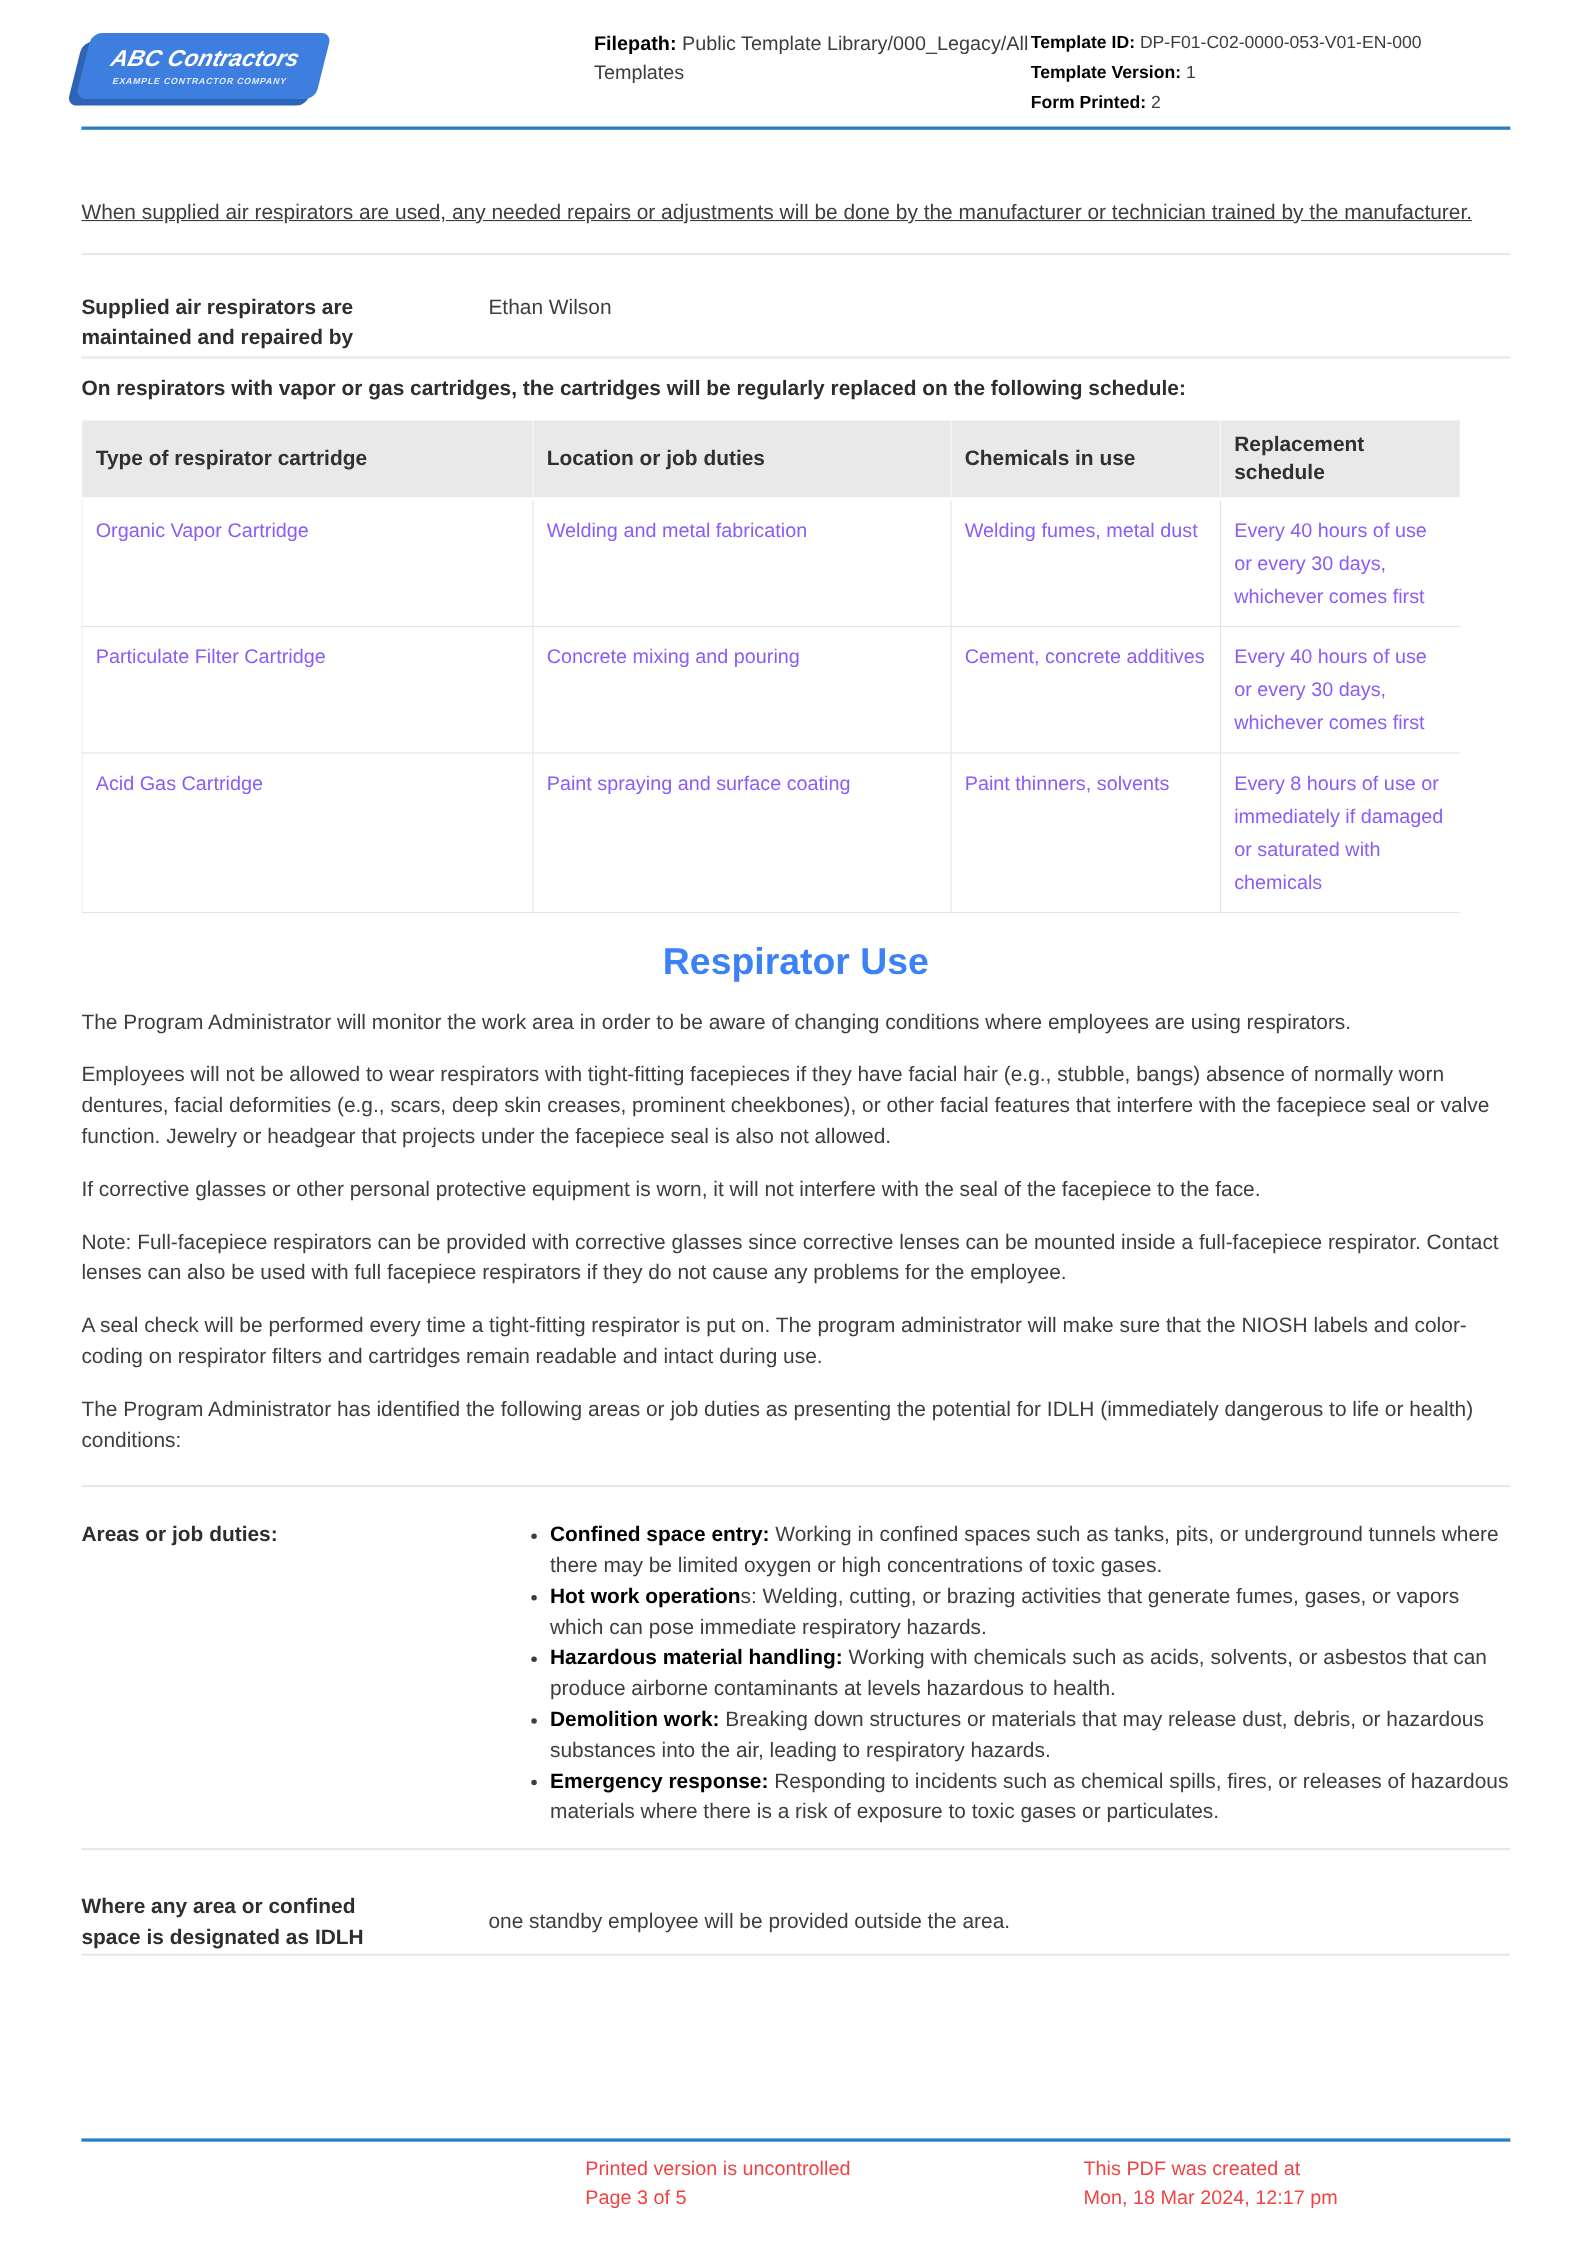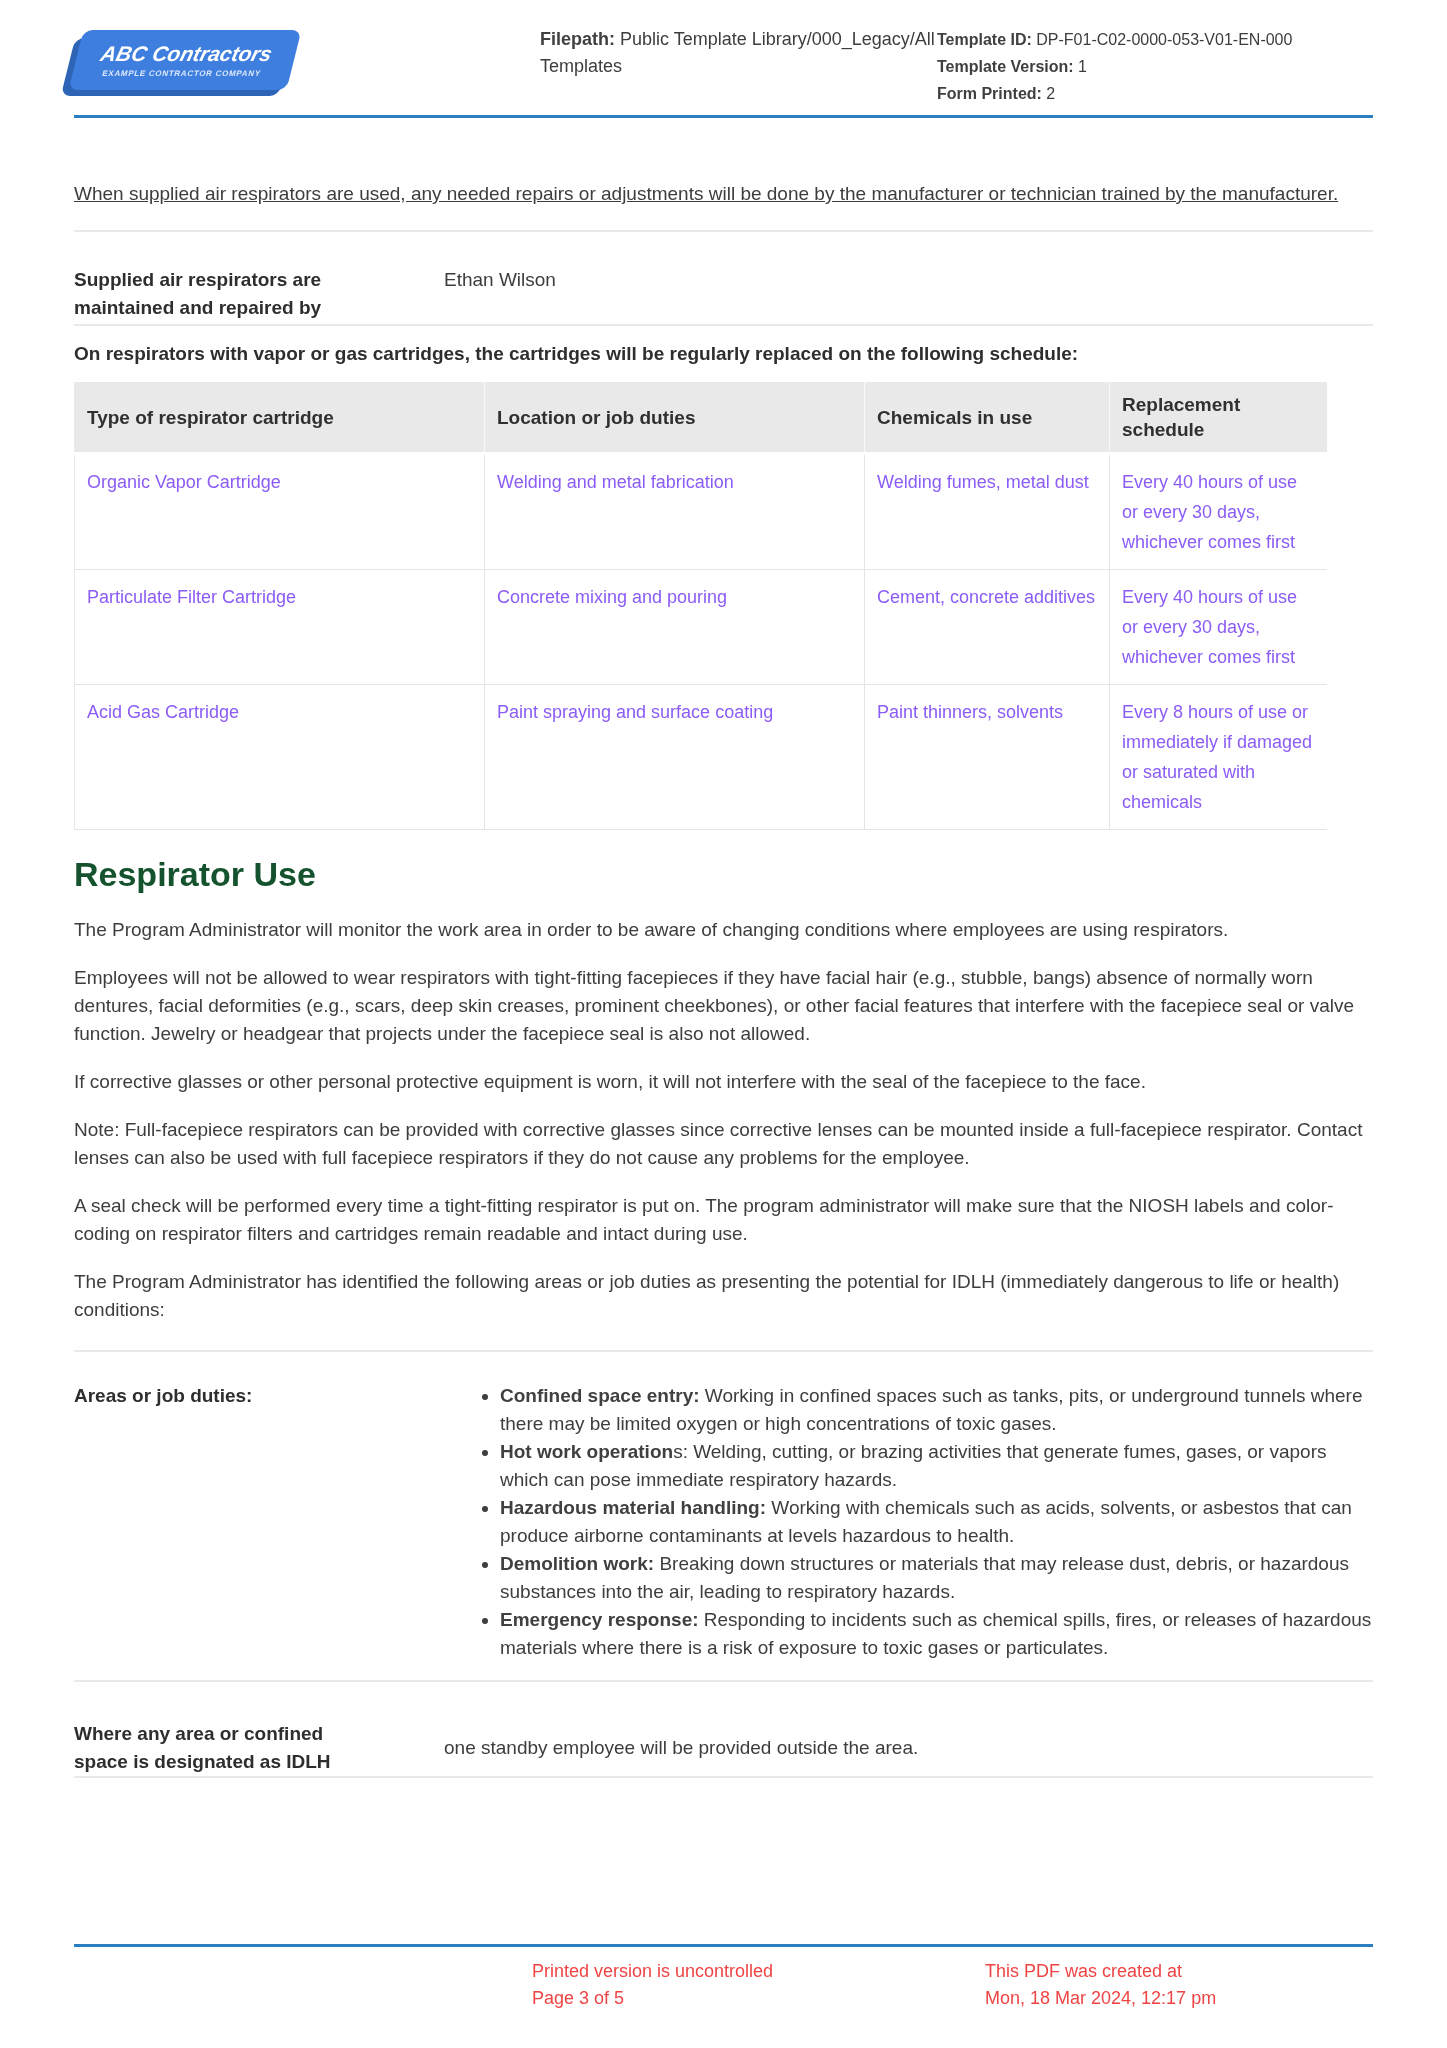--- a/index.html
+++ b/index.html
@@ -17,21 +17,21 @@
     background:#2d64b5; transform:skewX(-14deg); border-radius:9px; }
   .logo-main { position:absolute; left:0; top:0; width:218px; height:60px;
     background:#3e7ede; transform:skewX(-14deg); border-radius:9px;
     display:flex; flex-direction:column; align-items:center; justify-content:center; }
   .logo-title { color:#ffffff; font-weight:bold; font-style:italic; font-size:21px; line-height:22px; }
   .logo-sub { color:#dce9ff; font-weight:bold; font-size:8px; letter-spacing:0.7px; margin-top:4px; }
   .meta-filepath { position:absolute; left:466px; top:26px; width:440px;
     font-size:18px; line-height:27px; }
   .meta-versions { position:absolute; left:863px; top:26px; font-size:16px; line-height:27px; }
   .meta-row { white-space:nowrap; }
-  .b { font-weight:bold; color:#404040; }
+  .b { font-weight:bold; color:#000000; }
   .rule-blue { position:absolute; left:0; right:0; bottom:0; height:3px; background:#2a7ec2; }
 
   
   .para { font-size:19px; line-height:28px; margin:20px 0; }
   .intro { margin-top:62px; margin-bottom:0;text-decoration:underline; }
   .divider { border:0; border-top:2px solid #e9e9e9; margin:0; }
   .divider.m1 { margin-top:22px; }
 
   .field-row { display:grid; grid-template-columns:370px 1fr;margin-top:16px; }
   .field-row .label { font-weight:bold; color:#2e2e2e; font-size:19px; line-height:28px; max-width:300px; }
@@ -51,21 +51,21 @@
     padding:10px 12px; font-size:19px; line-height:25px;
     border-left:1px solid #f7f7f7; border-bottom:3px solid #ffffff;
   }
   table.cartridges td {
     vertical-align:top; padding:12px; line-height:30px; color:#8b5cf6;
     border:1px solid #e4e4e4; border-top:none;
   }
   table.cartridges td:first-child, table.cartridges th:first-child { border-left:1px solid #e9e9e9; }
 
   
-  h1.section-title { font-size:34px; line-height:40px; font-weight:bold; color:#14532d; margin:24px 0 22px 0; }
+  h1.section-title { font-size:34px; line-height:40px; font-weight:bold; color:#3b82f6; margin:24px 0 22px 0;text-align:center; }
 
   ul.idlh-list { margin:0; padding-left:56px; }
   ul.idlh-list li { font-size:19px; line-height:28px; }
   .divider.m3 { margin-top:26px; }
 
   
   .footer { position:absolute; left:74px; right:74px; top:1944px; height:100px; }
   .footer-rule { height:3px; background:#2a7ec2; }
   .footer-block { position:absolute; top:14px; font-size:18px; line-height:27px; color:#ef4444; }
   .footer-left { left:458px; }

